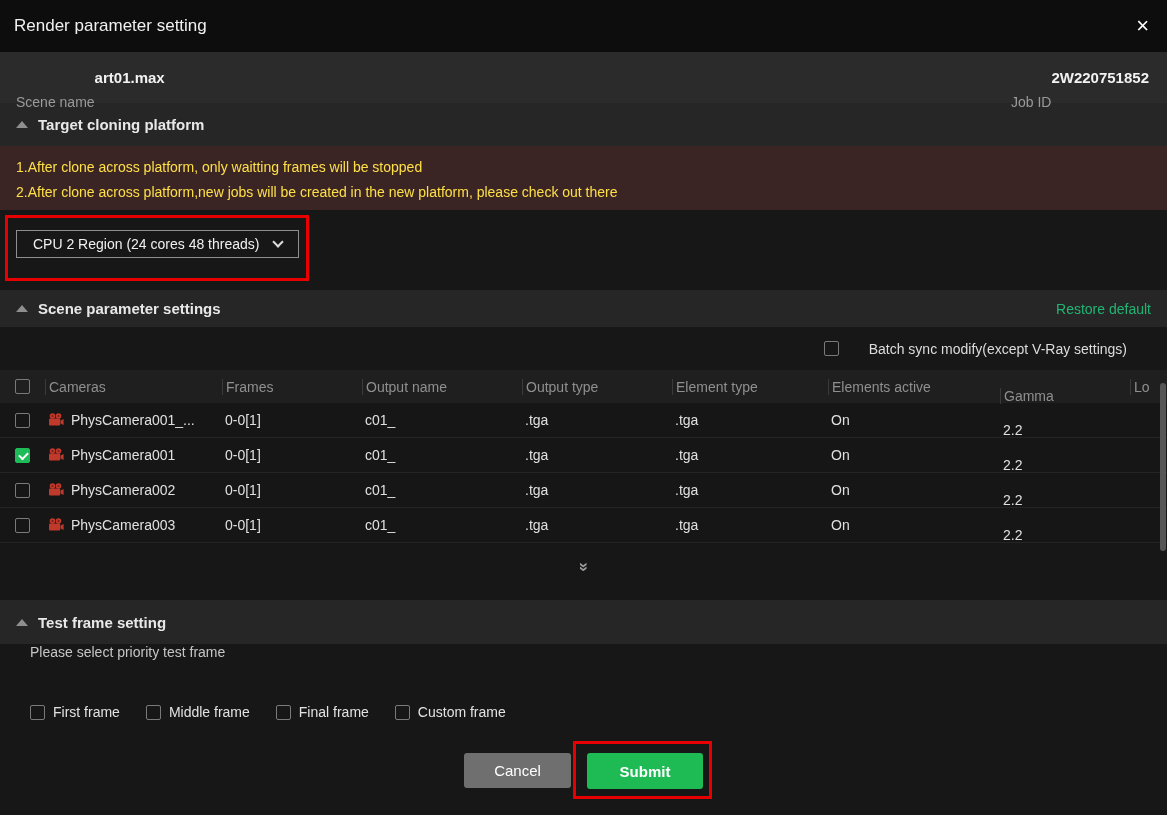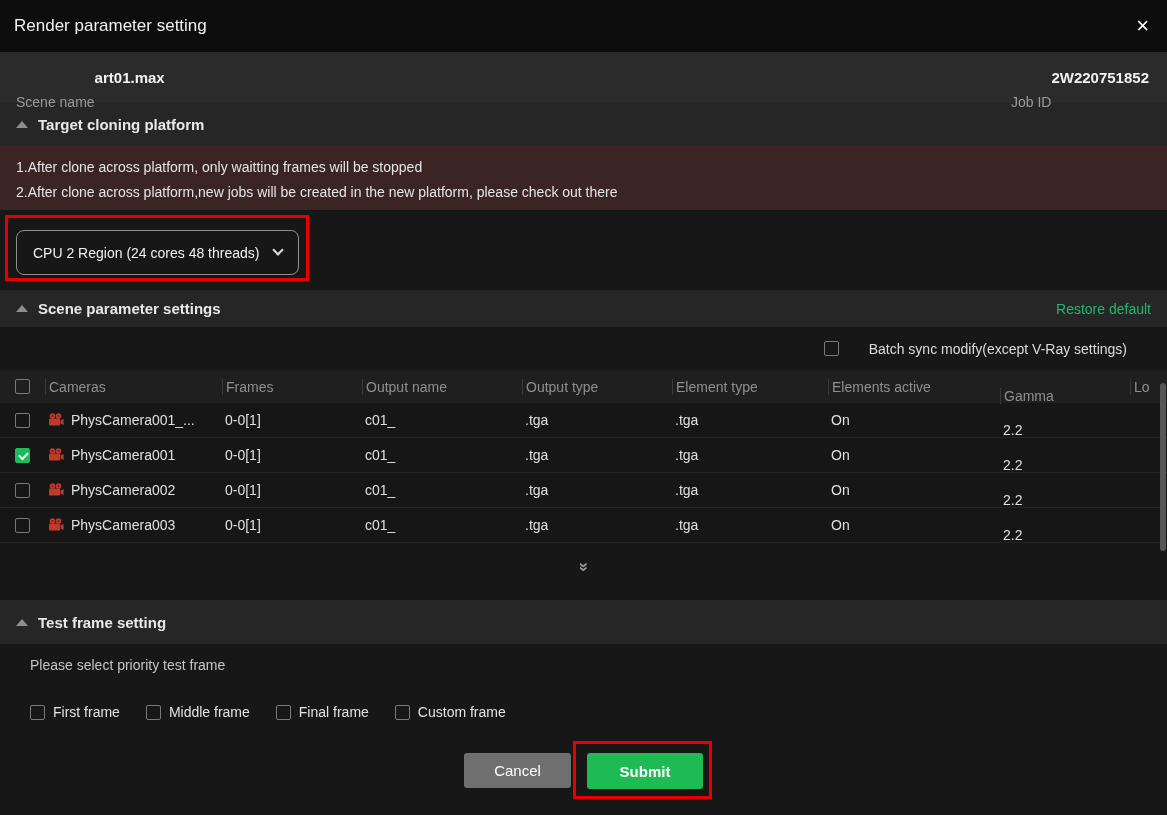--- a/index.html
+++ b/index.html
@@ -22,25 +22,25 @@
   .sec-head .tri { width:0; height:0; border-left:6px solid transparent; border-right:6px solid transparent; border-bottom:7px solid #8f8f8f; margin-right:10px; }
   .sec-head .sec-title { font-size:15px; font-weight:bold; color:#e8e8e8; }
   .sec1 { height:43px; }
   .sec2 { height:37px; justify-content:space-between; }
   .sec3 { height:44px; }
   .sec2-left { display:flex; align-items:center; }
   .restore { color:#21b573; font-size:14px; cursor:pointer; }
 
   
   .warning { height:64px; background:#3b2424; padding:9px 16px 0 16px; }
-  .warning div { color:#e5e5e5; font-size:14px; line-height:25px; }
+  .warning div { color:#fde047; font-size:14px; line-height:25px; }
 
   
   .dd-region { height:80px; padding:20px 0 0 16px; }
-  .dropdown { width:283px; height:45px; border:1px solid #8f8f8f; border-radius:8px; display:flex; align-items:center; justify-content:space-between; padding:0 16px; cursor:pointer; background:#171717; }
+  .dropdown { width:283px; height:28px; border:1px solid #8f8f8f; border-radius:0; display:flex; align-items:center; justify-content:space-between; padding:0 16px; cursor:pointer; background:#171717; }
   .dropdown .dd-text { font-size:14px; color:#f0f0f0; }
   .chev { width:8px; height:8px; border-right:2px solid #ddd; border-bottom:2px solid #ddd; transform:rotate(45deg); margin-top:-5px; }
 
   
   .batch-row { height:43px; display:flex; align-items:center; justify-content:flex-end; padding-right:40px;gap:21px; }
   .batch-row .cb { margin-right:9px; }
   .batch-row span.txt { font-size:14px; color:#dcdcdc; }
 
   
   .cb { width:15px; height:15px; border:1px solid #7a7a7a; border-radius:2px; background:transparent; position:relative; flex:none; cursor:pointer; }
@@ -63,21 +63,21 @@
   .tbl-head .col { border-left:1px solid #3a3a3a; height:16px; line-height:16px; }
   .tbl-head .c-check { border-left:none; height:auto; }
 
   .cam-icon { flex:none; display:inline-flex; }
 
   
   .chev-row { height:57px; display:flex; align-items:flex-start; justify-content:center; padding-top:14px; }
   .dbl-chevron { display:inline-block; transform:rotate(90deg); color:#9a9a9a; font-size:17px; cursor:pointer; font-weight:bold; }
 
   
-  .prompt-row { height:48px; display:flex; align-items:center; padding:0 15px 6px 30px; }
+  .prompt-row { height:48px; display:flex; align-items:flex-start; padding:0 15px 6px 30px; }
   .prompt-row span { color:#c5c5c5; font-size:14px; }
   .options-row { height:40px; display:flex; align-items:center; padding-left:30px; gap:26px; }
   .opt { display:flex; align-items:center; gap:8px; }
   .opt .olabel { font-size:14px; color:#e2e2e2; }
 
   
   .footer { height:83px; display:flex; align-items:flex-start; justify-content:center; gap:16px; padding-top:21px; }
   .btn { border:none; border-radius:3px; font-size:15px; color:#ffffff; cursor:pointer; font-family:"Liberation Sans", sans-serif; }
   .btn-cancel { width:107px; height:35px; background:#6f6f6f; }
   .btn-submit { width:116px; height:36px; background:#1eba53; font-weight:bold; }

